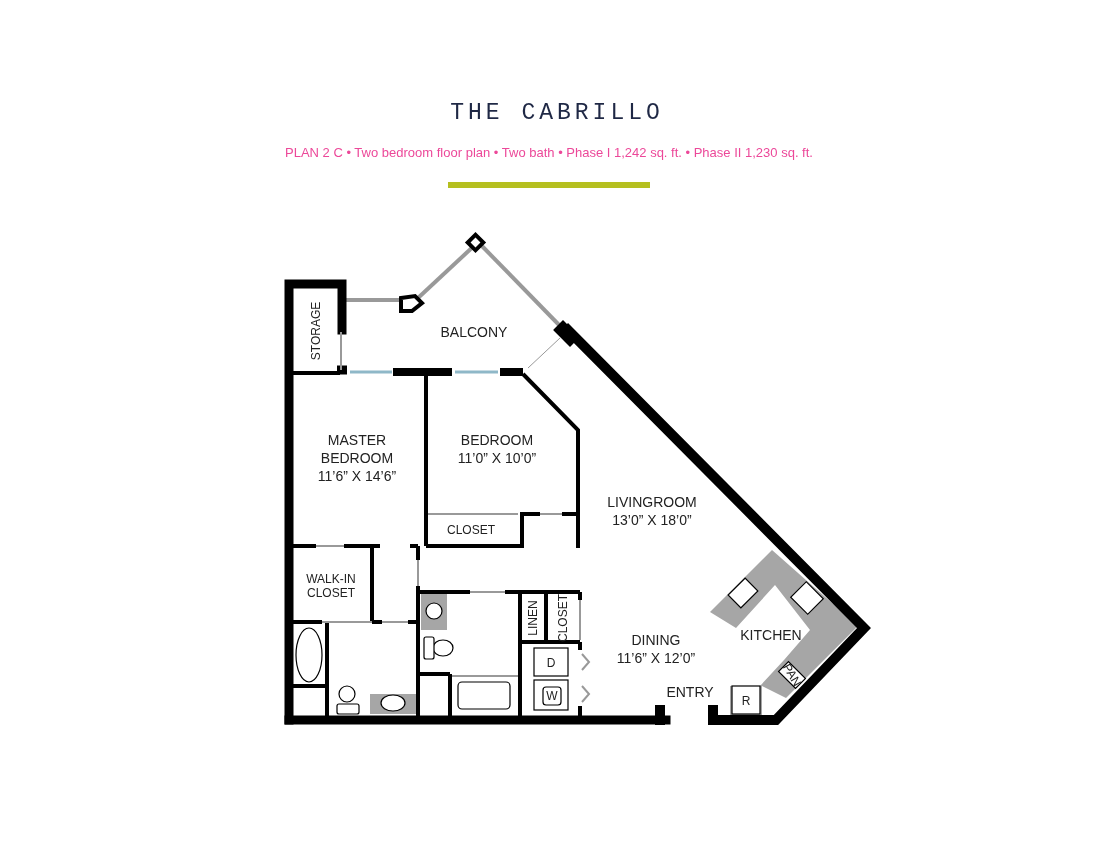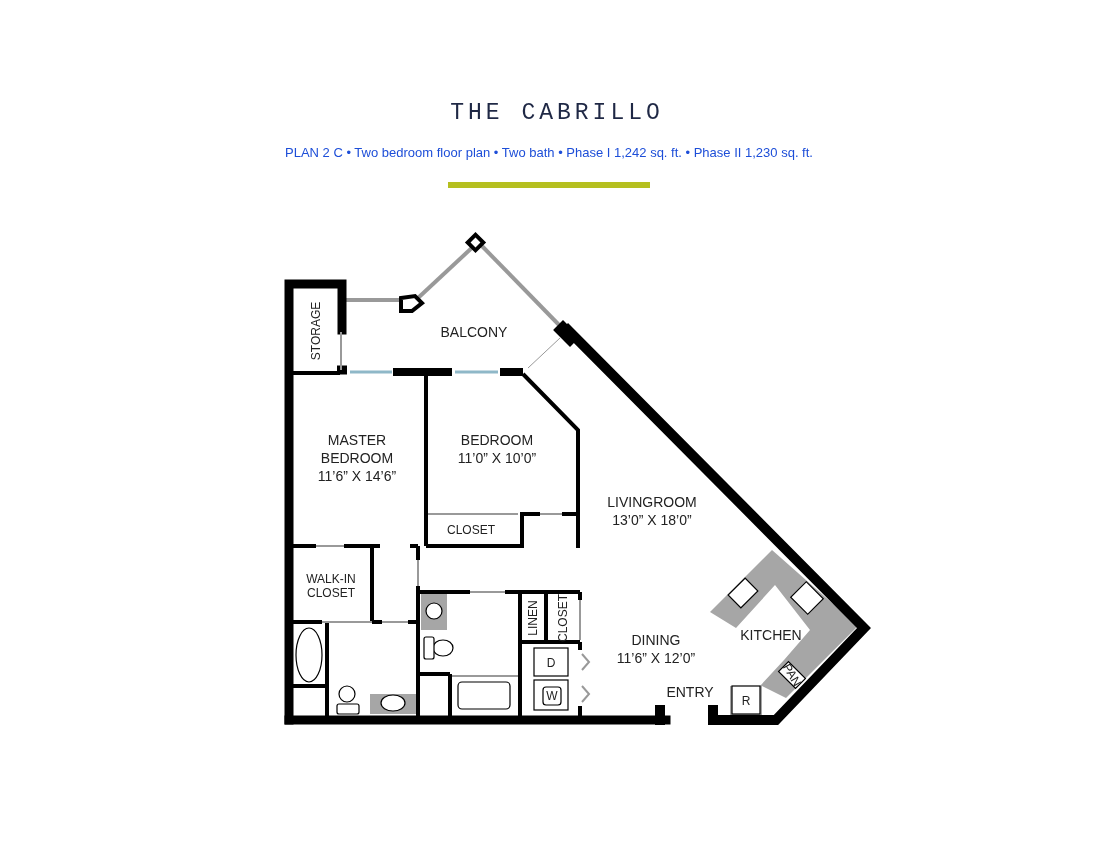--- a/index.html
+++ b/index.html
@@ -1,18 +1,18 @@
 <!DOCTYPE html>
 <html><head>
 <meta charset="utf-8">
 <style>
   html, body { margin:0; padding:0; background:#ffffff; }
   body { width:1098px; height:844px; position:relative; overflow:hidden; font-family:"Liberation Sans", sans-serif; }
   .title { position:absolute; left:0; width:1098px; top:100px; text-align:center; font-size:23px; letter-spacing:4px; color:#1f2845; font-family:Liberation Mono, monospace; font-weight:normal;padding-left:8px; }
-  .subtitle { position:absolute; left:0; width:1098px; top:145px; text-align:center; font-size:13px; color:#1d4ed8; font-family:"Liberation Sans", sans-serif; }
+  .subtitle { position:absolute; left:0; width:1098px; top:145px; text-align:center; font-size:13px; color:#ec4899; font-family:"Liberation Sans", sans-serif; }
   .accent-bar { position:absolute; left:448px; top:182px; width:202px; height:6px; background:#b5bf1f; }
   svg.plan { position:absolute; left:0; top:0; }
   .lbl { font-family:"Liberation Sans", sans-serif; fill:#222; font-size:14px; }
   .lbl-s { font-family:"Liberation Sans", sans-serif; fill:#222; font-size:12px; }
 </style>
 </head>
 <body>
 
 <div class="title">THE CABRILLO</div>
 <div class="subtitle">PLAN 2 C  •  Two bedroom floor plan  •  Two bath  •  Phase I  1,242 sq. ft.  •  Phase II  1,230 sq. ft.</div>

